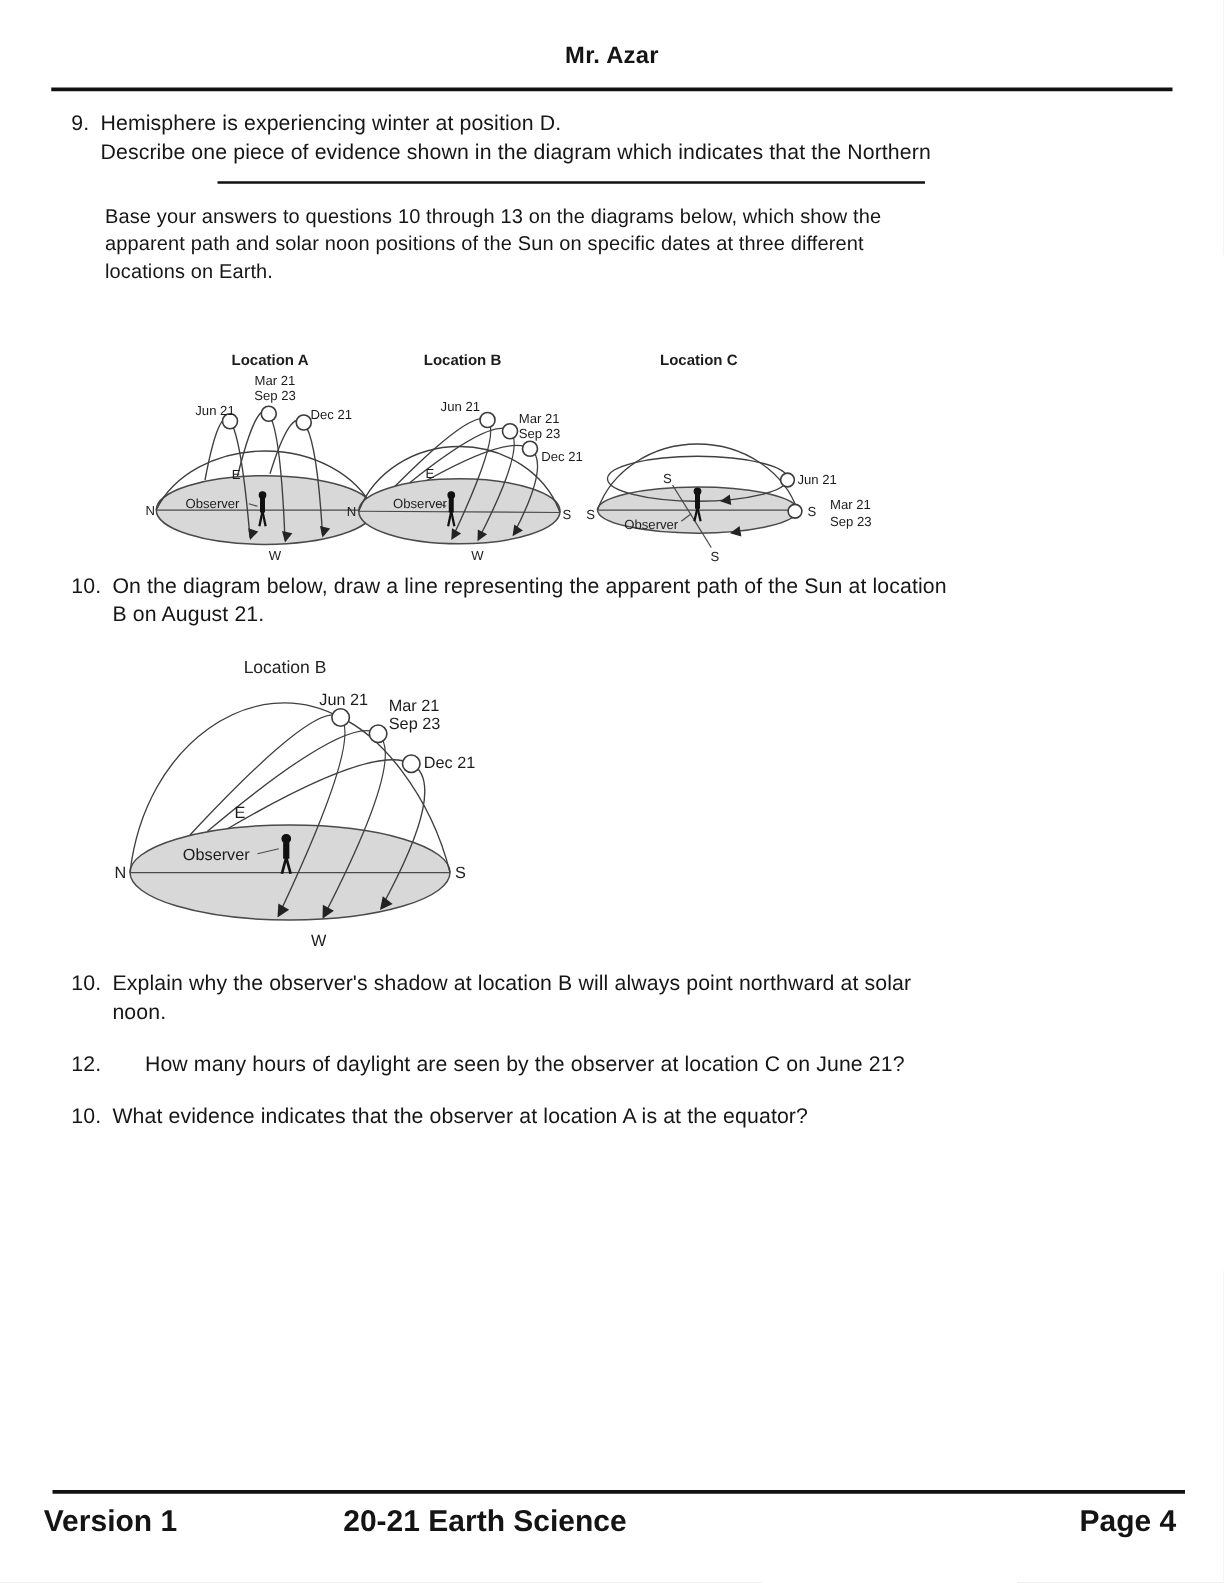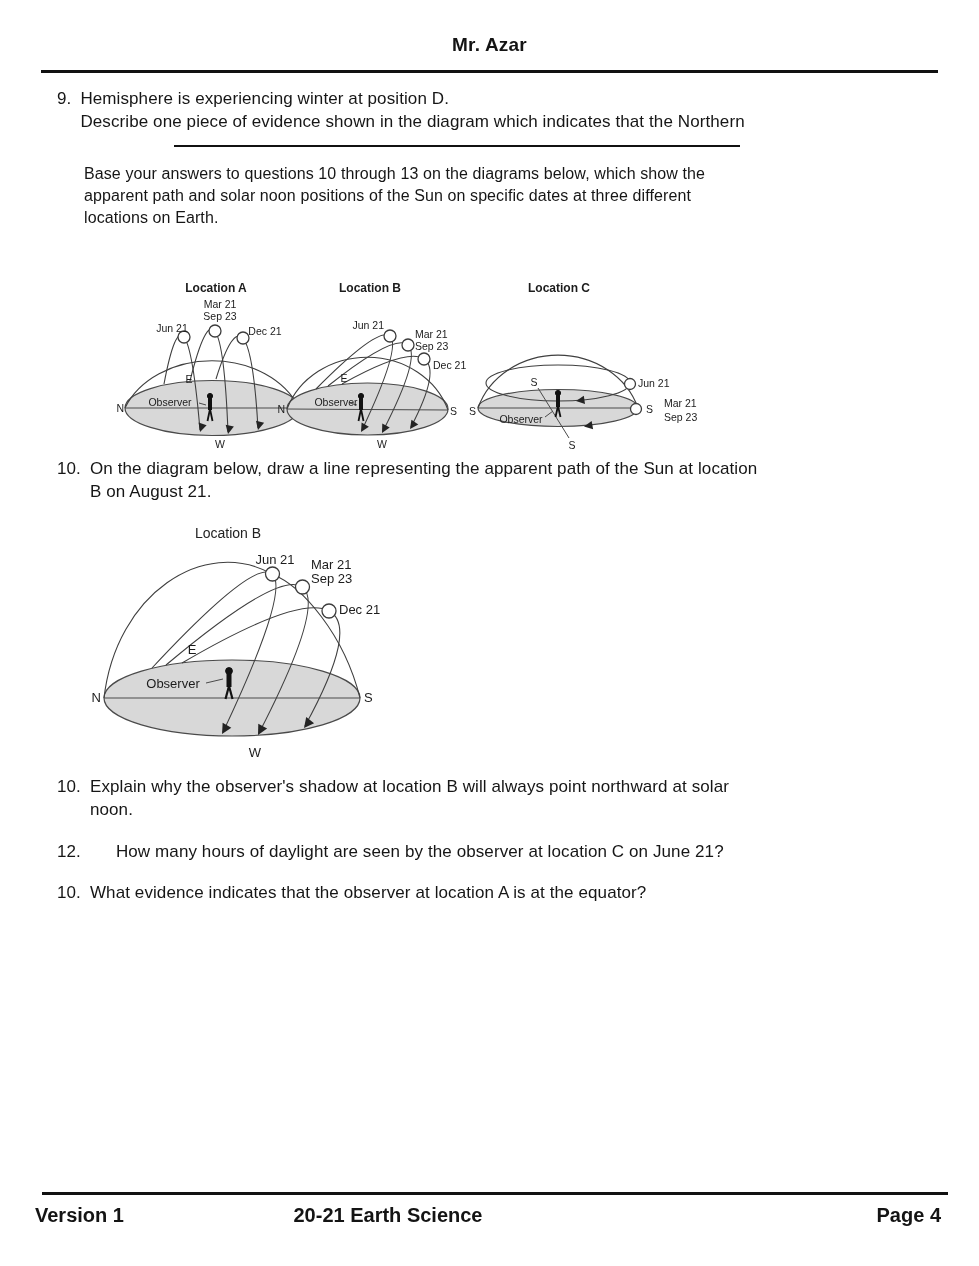--- a/index.html
+++ b/index.html
@@ -19,21 +19,21 @@
   .footer-rule { top:1192px; left:42px; width:906px; }
   .q {
     display:flex; font-size:17px; line-height:23px; letter-spacing:0.1px; color:#161616;
   }
   .qnum { flex:none; margin-right:9px; }
   .qtext div { white-space:nowrap; }
   .intro {
     font-size:16px; line-height:22px; letter-spacing:0.1px; color:#161616;
   }
   .intro div { white-space:nowrap; }
-  .footer-text { font-size:20px; font-weight:bold; }
+  .footer-text { font-size:24px; font-weight:bold; }
   .f-left  { top:1204px; left:35px; }
   .f-center{ top:1204px; left:0; width:776px; text-align:center; }
   .f-right { top:1204px; right:38px; }
   
   svg { display:block; }
   .stk  { fill:none; stroke:#3f3f3f; stroke-width:1.1; }
   .thin { fill:none; stroke:#4a4a4a; stroke-width:1; }
   .ell  { fill:#d8d8d8; stroke:#4a4a4a; stroke-width:1.2; }
   .sun  { fill:#ffffff; stroke:#3c3c3c; stroke-width:1.3; }
   .arr  { fill:#232323; stroke:none; }

